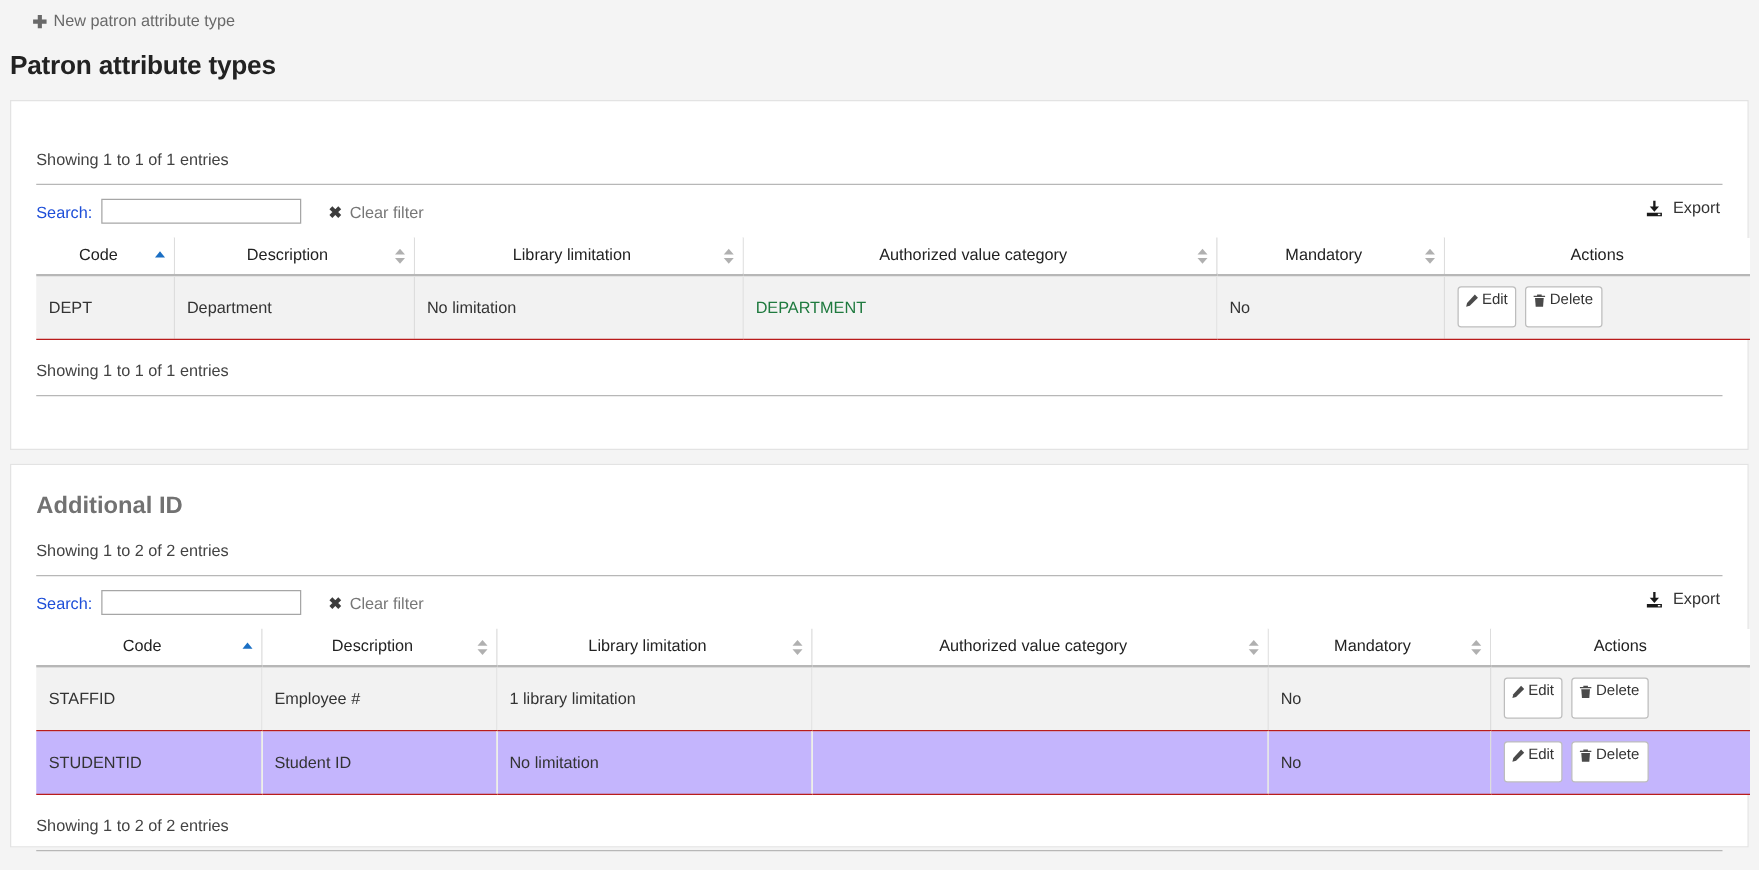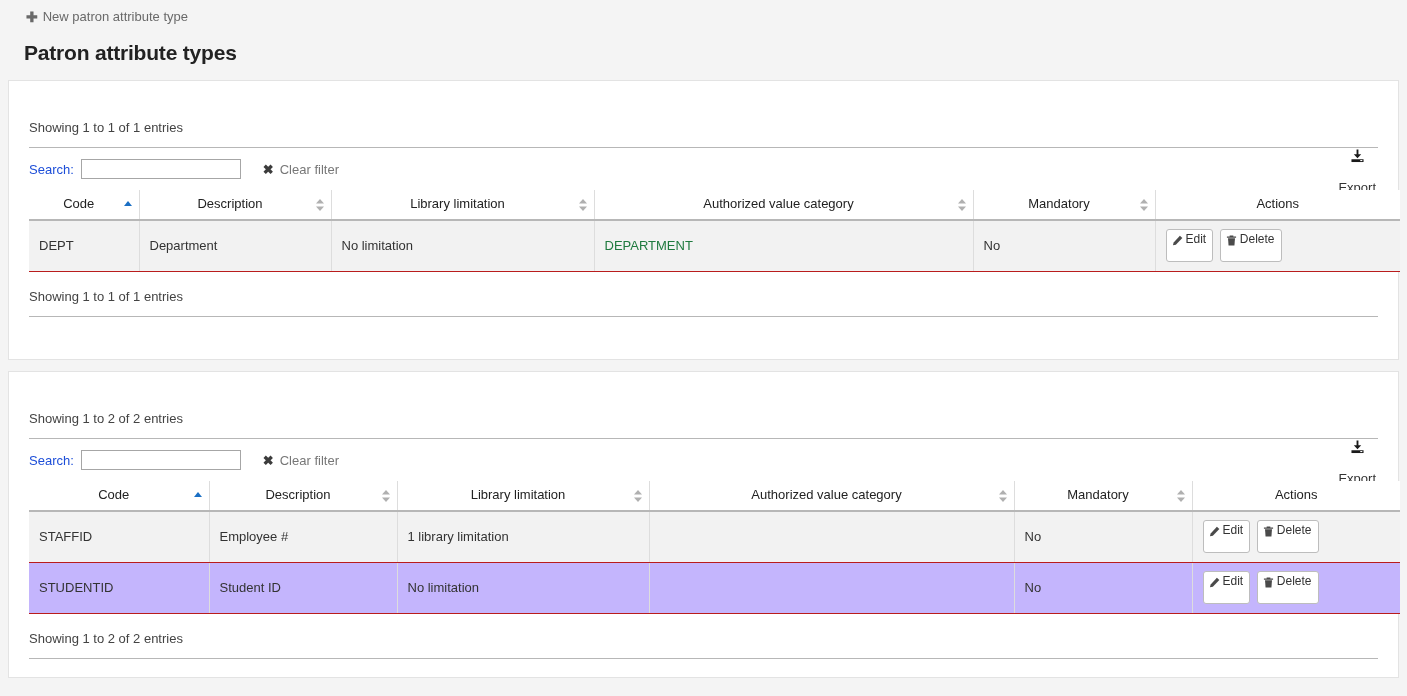--- a/index.html
+++ b/index.html
@@ -38,21 +38,21 @@
     position: relative;
     top: 0px;
   }
 
   
   .page-title {
     font-size: 21px;
     font-weight: bold;
     color: #222222;
     margin: 0;
-    padding: 8px 0 0 24px;
+    padding: 8px 0 0 8px;
     letter-spacing: -0.2px;
   }
 
   
   .panel {
     position: absolute;
     left: 8px;
     width: 1391px;
     background: #ffffff;
     border: 1px solid #e3e3e3;
@@ -112,29 +112,28 @@
     display: inline-flex;
     align-items: center;
     gap: 6px;
     text-decoration: none;
   }
   .x-icon { color: #3c3c3c; font-weight: bold; font-size: 13px; }
 
   .export-btn {
     position: absolute;
     right: 12px;
-    top: 0;
+    top: 10px;
     color: #333333;
     font-size: 13px;
     cursor: pointer;
     display: inline-flex;
     align-items: center;
-    gap: 18px;
+    gap: 8px;
     text-decoration: none;
-    flex-direction: column;
   }
   .dl-icon { display: inline-block; width: 13px; height: 14px; position: relative; top: 1px; }
 
   
   table.dt {
     border-collapse: collapse;
     margin: 11px 10px 0 10px;
     width: calc(100% - 20px);
     table-layout: fixed;
   }
@@ -338,20 +337,21 @@
       </tbody>
     </table>
 
     <div class="footer-info">Showing 1 to 1 of 1 entries</div>
     <hr class="footer-divider">
   </div>
 </div>
 
 <div class="panel" id="panel-additional">
   <div class="panel-inner">
+    <h2 class="section-title">Additional ID</h2>
     <div class="showing-info">Showing 1 to 2 of 2 entries</div>
     <hr class="divider">
 
     <div class="filter-row">
       <span class="search-label">Search:</span>
       <input class="search-input" type="text" placeholder="" style="">
       <a class="clear-filter">
         <span class="x-icon">✖</span>
         <span>Clear filter</span>
       </a>

